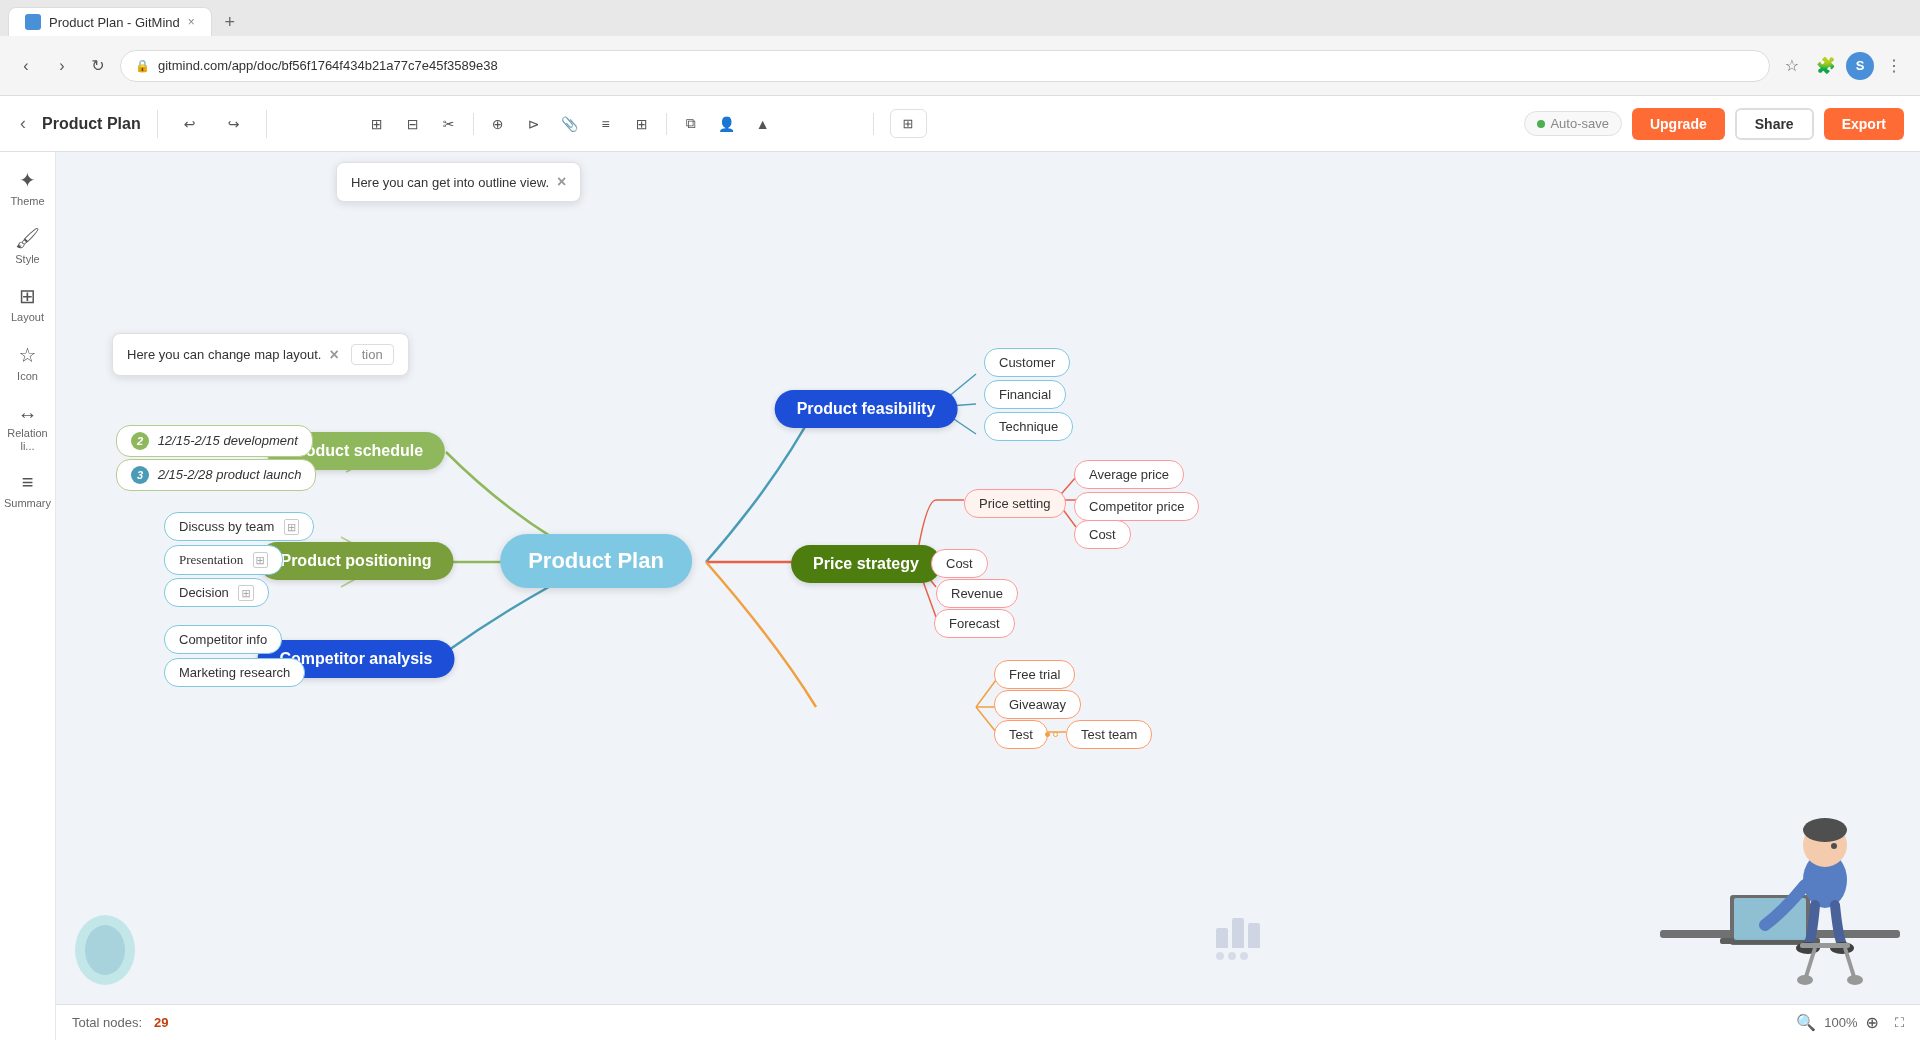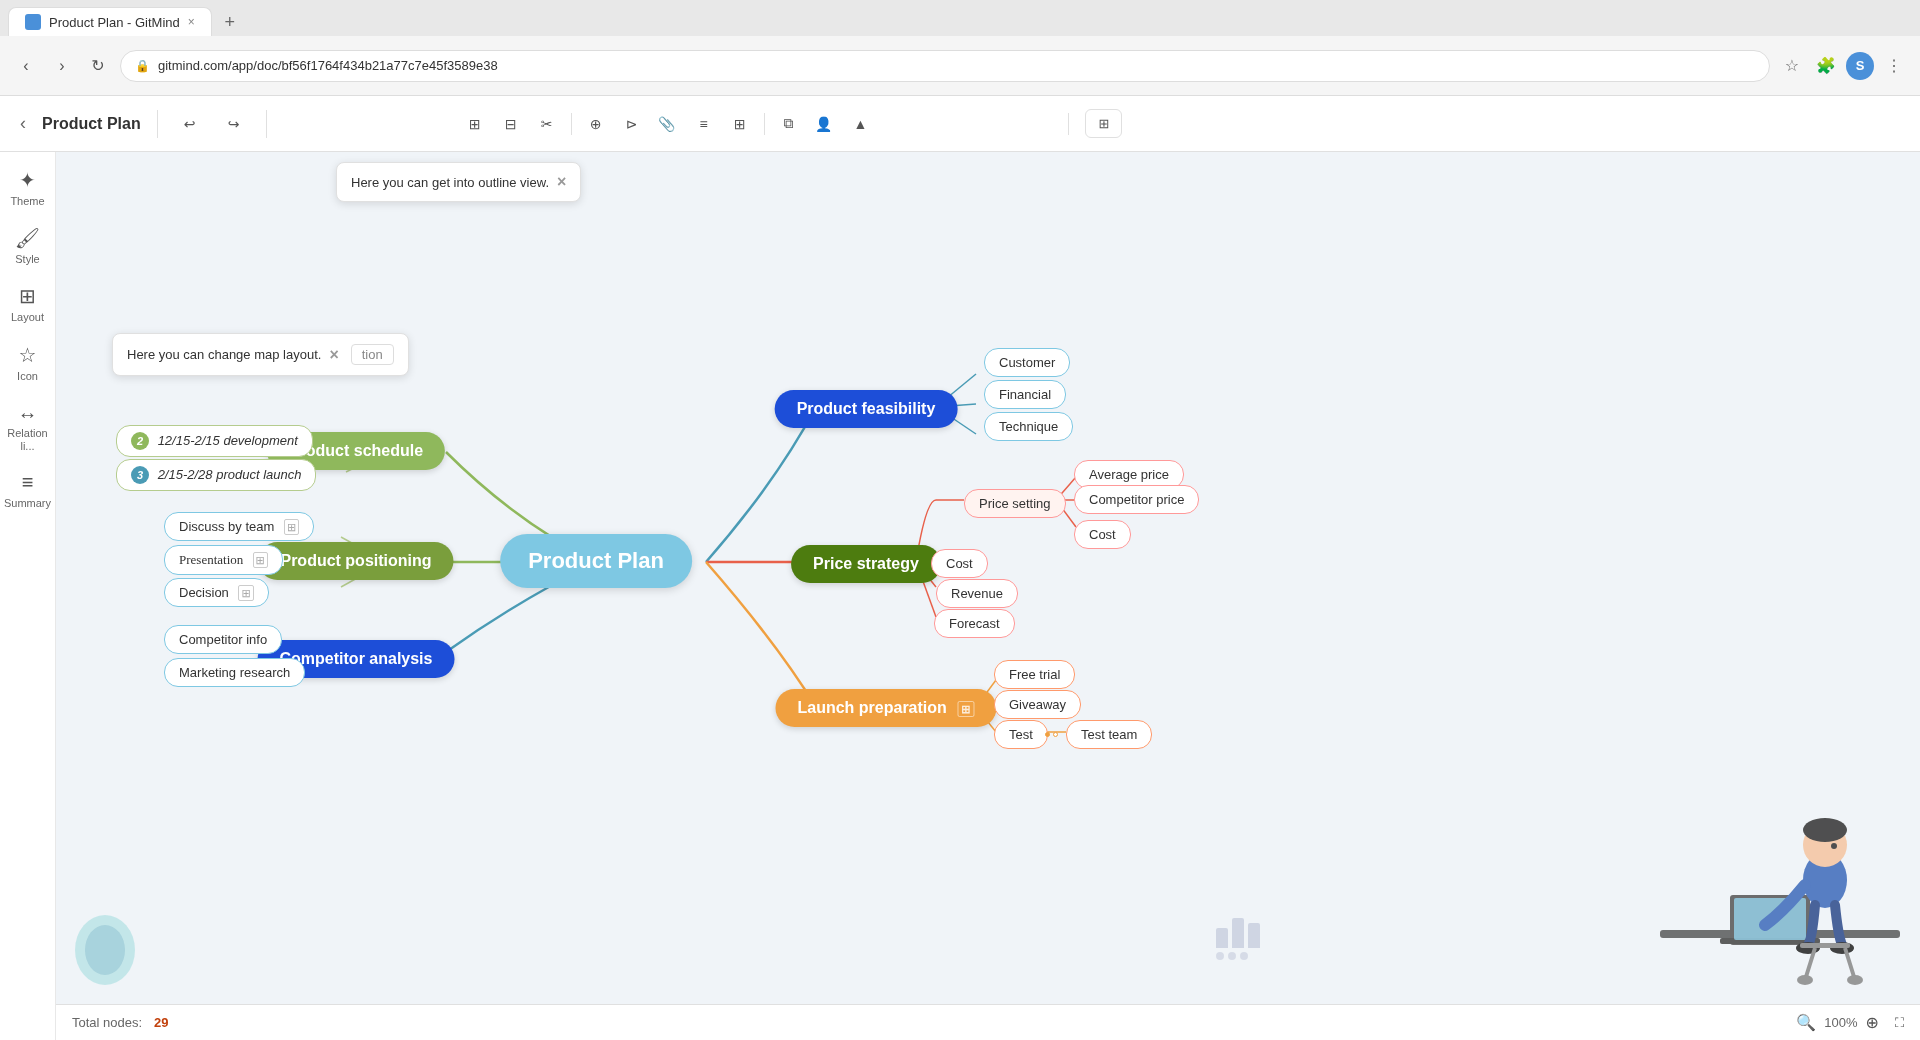--- a/index.html
+++ b/index.html
@@ -293,20 +293,29 @@
     <button class="toolbar-btn">⧉</button>
     <button class="toolbar-btn">👤</button>
     <button class="toolbar-btn">▲</button>
   </div>
   <div class="toolbar-separator"></div>
   <button class="outline-btn">
     <span>⊞</span>
   </button>
 
   <div style="flex:1;"></div>
+  <div class="header-right">
+    <div class="auto-save">
+      <div class="auto-save-dot"></div>
+      <span>Auto-save</span>
+    </div>
+    <button class="btn-upgrade">Upgrade</button>
+    <button class="btn-share">Share</button>
+    <button class="btn-export">Export</button>
+  </div>
 </div>
 
 <div class="sidebar">
   <div class="sidebar-item">
     <span class="sidebar-icon">✦</span>
     <span class="sidebar-label">Theme</span>
   </div>
   <div class="sidebar-item">
     <span class="sidebar-icon">🖌</span>
     <span class="sidebar-label">Style</span>
@@ -453,41 +462,37 @@
     <span>Price strategy</span>
   </div>
 
   <div class="node-leaf node-leaf-pink" style="left:908px; top:337px; background:#fff3f0;">
     <span>Price setting</span>
   </div>
 
   <div class="node-leaf node-leaf-pink" style="left:1018px; top:308px;">
     <span>Average price</span>
   </div>
-  <div class="node-leaf node-leaf-pink" style="left:1018px; top:333px;">
+  <div class="node-leaf node-leaf-pink" style="left:1018px; top:340px;">
     <span>Competitor price</span>
   </div>
   <div class="node-leaf node-leaf-pink" style="left:1018px; top:368px;">
     <span>Cost</span>
   </div>
 
   <div class="node-leaf node-leaf-pink" style="left:875px; top:397px;">
     <span>Cost</span>
   </div>
   <div class="node-leaf node-leaf-pink" style="left:880px; top:427px;">
     <span>Revenue</span>
   </div>
   <div class="node-leaf node-leaf-pink" style="left:878px; top:457px;">
     <span>Forecast</span>
   </div>
 
-  <div class="node-branch branch-orange" style="left:830px; top:537px; transform:translateX(-50%);">
-    <span>Launch preparation</span>
-    <span style="margin-left:6px;font-size:11px;color:rgba(255,255,255,0.8);border:1px solid rgba(255,255,255,0.5);border-radius:2px;padding:1px 3px;">⊞</span>
-  </div>
 
   <div class="node-leaf node-leaf-orange" style="left:938px; top:508px;">
     <span>Free trial</span>
   </div>
   <div class="node-leaf node-leaf-orange" style="left:938px; top:538px;">
     <span>Giveaway</span>
   </div>
   <div class="node-leaf node-leaf-orange" style="left:938px; top:568px;">
     <span>Test</span>
   </div>

